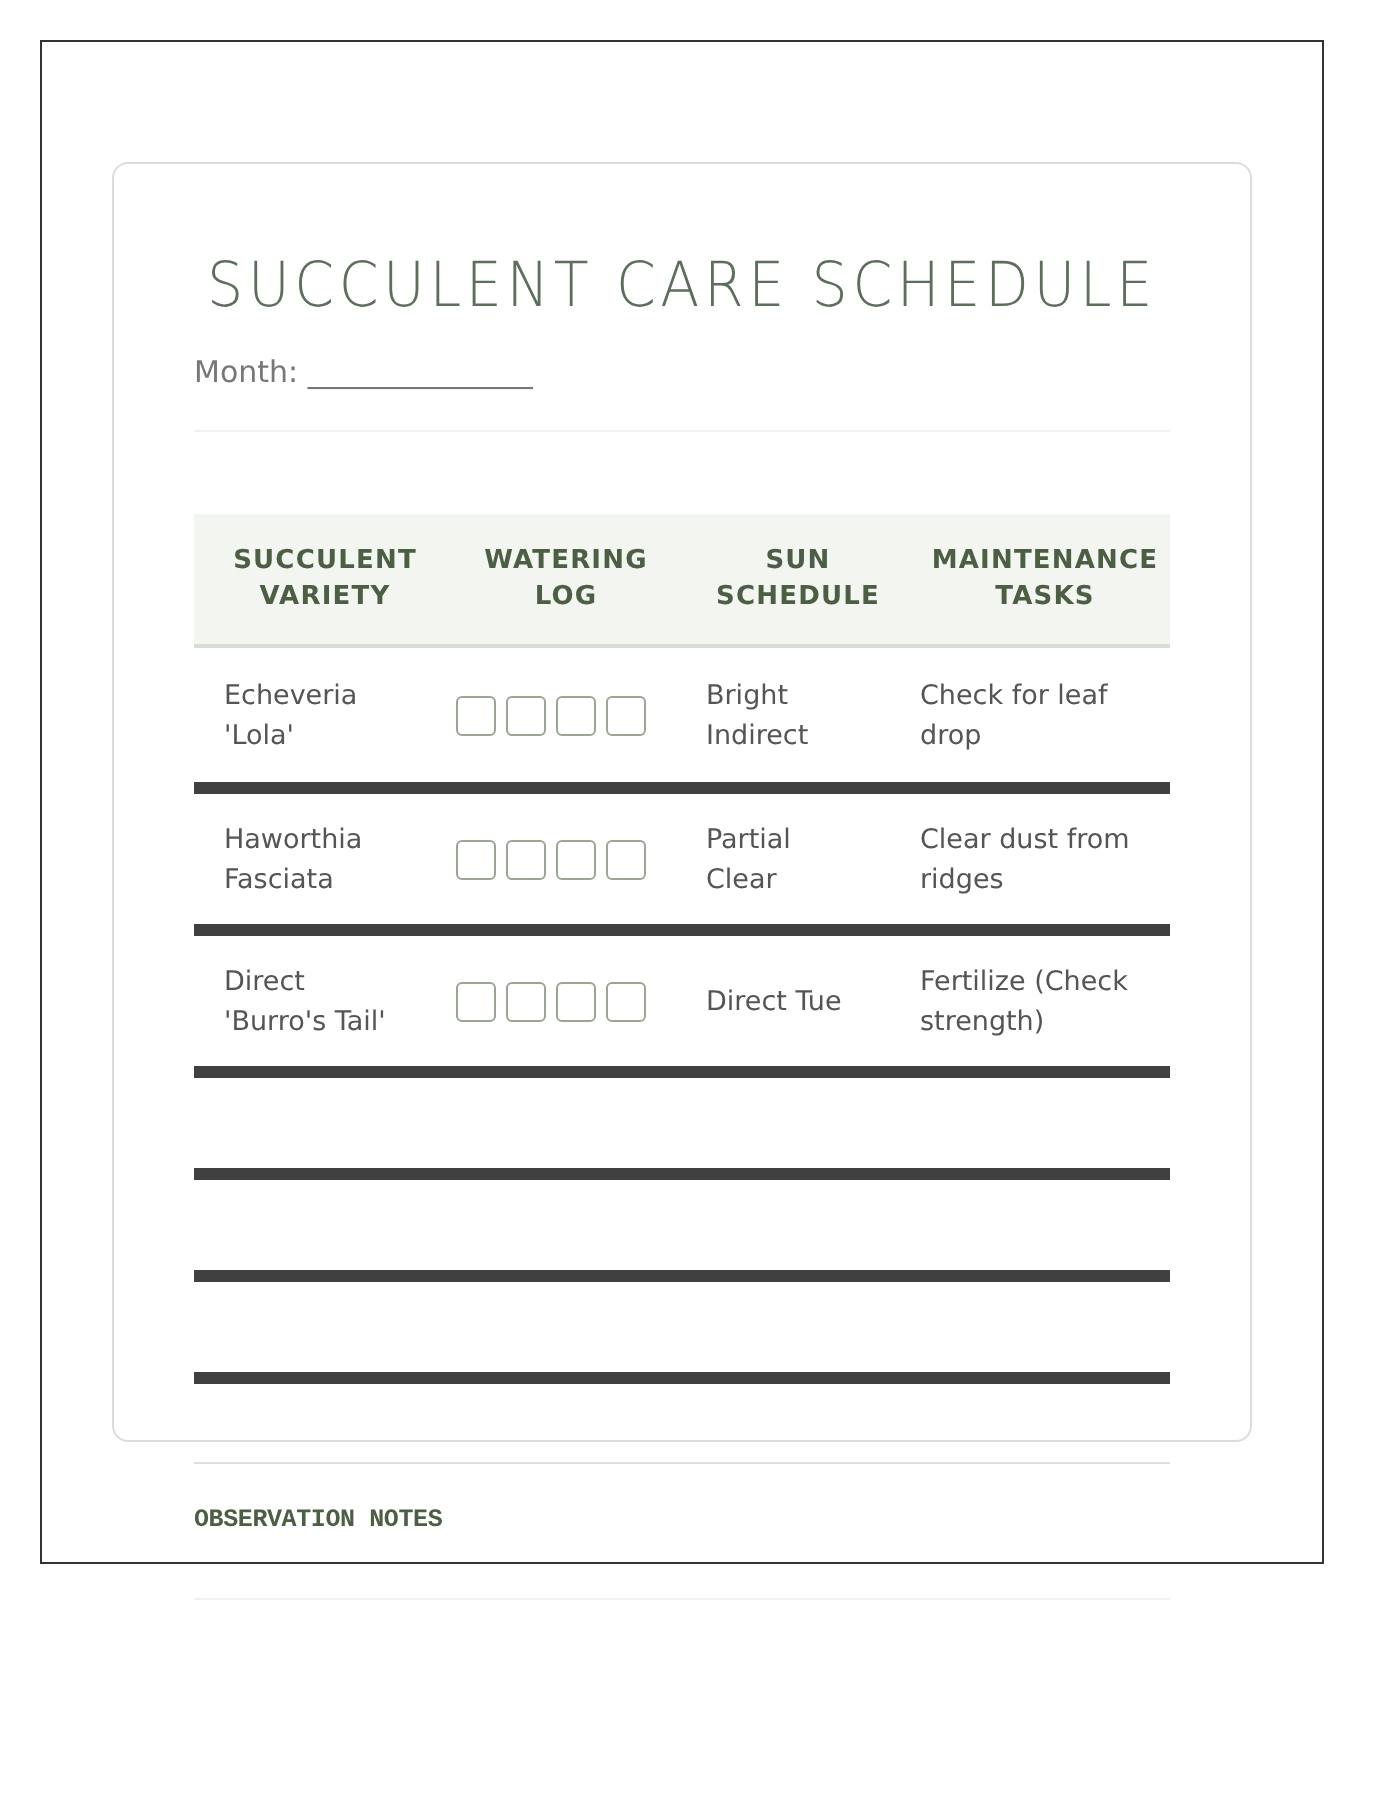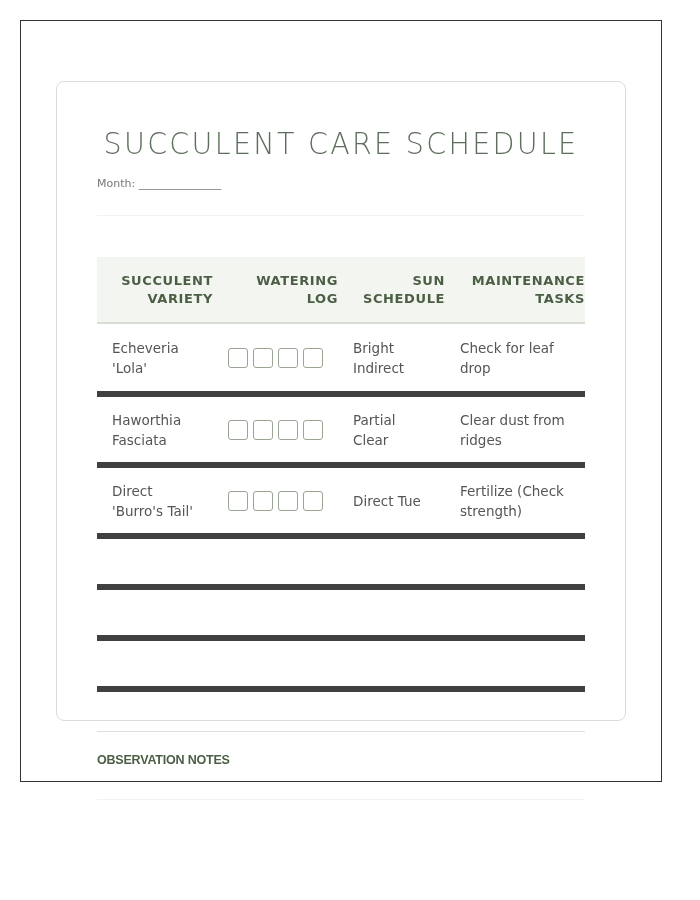--- a/index.html
+++ b/index.html
@@ -19,31 +19,31 @@
   }
   .title {
     position: absolute; left: 0; top: 105px; width: 642px; text-align: center;
     font-family: "DejaVu Sans", sans-serif; font-weight: 200;
     font-size: 31px; letter-spacing: 2.5px; color: #5e6e5c;
     transform: scaleX(0.92);
   }
   .meta {
     position: absolute; left: 77px; top: 157px; width: 488px;
     display: flex; justify-content: space-between;
-    font-family: "DejaVu Sans", sans-serif; font-size: 11px; color: #777; align-items: center;
+    font-family: "DejaVu Sans", sans-serif; font-size: 15px; color: #777; align-items: center;
   }
   .meta-sep {
     position: absolute; left: 77px; top: 195px; width: 488px; height: 1px; background: #f1f1f1;
   }
   table.care {
     position: absolute; left: 77px; top: 237px; width: 488px;
     border-collapse: collapse; table-layout: fixed;
   }
   table.care thead th {
-    background: #f3f5f1; text-align: right; vertical-align: middle;
+    background: #f3f5f1; text-align: center; vertical-align: middle;
     font-family: "DejaVu Sans", sans-serif; font-weight: bold; font-size: 13px;
     letter-spacing: 0.6px; color: #4c5f45; line-height: 18px;
     padding: 15px 0 14px 15px; height: 50px;
     border-bottom: 2px solid #d8ddd5;
   }
   table.care tbody td {
     vertical-align: middle; text-align: left;
     font-family: "DejaVu Sans", sans-serif; font-size: 13.5px; color: #555;
     line-height: 20px; padding: 0 0 0 15px; height: 71px;
     border-bottom: 6px solid #404040;
@@ -51,21 +51,21 @@
   table.care tbody tr.empty td { height: 51px; }
   .boxes { display: flex; gap: 5px; }
   .box {
     width: 20px; height: 20px; border: 1.5px solid #9aa595; border-radius: 3px; background: #fff;
   }
   .notes-sep-top {
     position: absolute; left: 77px; top: 711px; width: 488px; height: 1px; background: #dedede;
   }
   .notes-label {
     position: absolute; left: 77px; top: 733px;
-    font-family: Liberation Sans, sans-serif; font-weight: bold; font-size: 12.5px;
+    font-family: Liberation Mono, monospace; font-weight: bold; font-size: 12.5px;
     color: #4c5f45; letter-spacing: -0.2px;
   }
   .notes-line {
     position: absolute; left: 77px; top: 779px; width: 488px; height: 1px; background: #f1f1f1;
   }
   col.c1 { width: 116px; } col.c2 { width: 125px; } col.c3 { width: 107px; } col.c4 { width: 140px; }
 </style>
 </head>
 <body>
 

